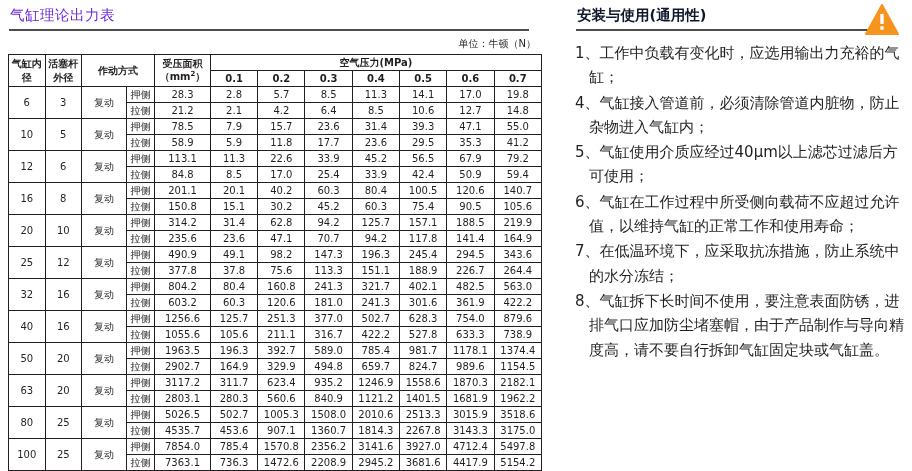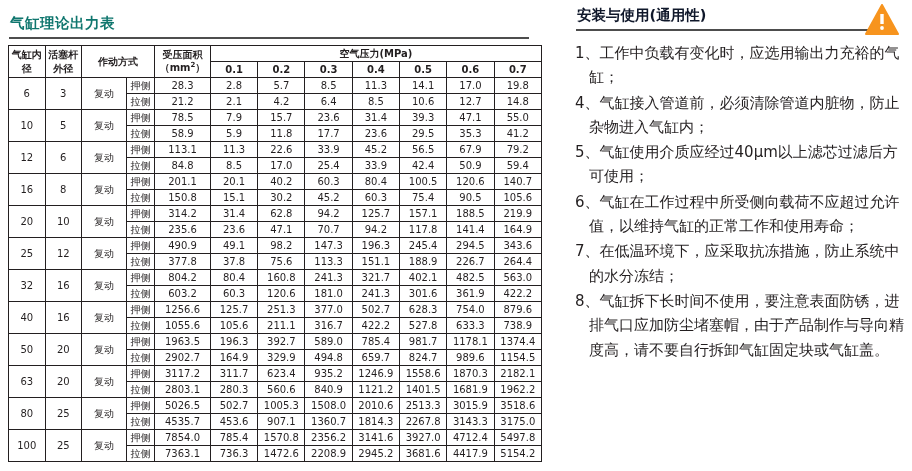--- a/index.html
+++ b/index.html
@@ -8,22 +8,22 @@
     background:#ffffff;
     font-family:"DejaVu Sans","Liberation Sans",sans-serif;
     color:#231f20;
     overflow:hidden;
   }
   .page{position:relative;width:912px;height:471px;}
 
   
   .left{position:absolute;left:8px;top:6px;width:540px;}
   .title-left{
-    font-size:14.5px;font-weight:bold;color:#0f766e;
-    letter-spacing:0.5px;margin:8px 0 4px 2px;
+    font-size:14.5px;font-weight:normal;color:#6d28d9;
+    letter-spacing:0.5px;margin:0 0 4px 2px;
   }
   .title-rule{
     width:520px;height:2px;background:#4d4d4d;margin:2px 0 6px 1px;
   }
   .unit{
     text-align:right;width:528px;font-size:10px;margin:2px 0 3px 0;color:#231f20;
   }
 
   table.spec{
     border-collapse:collapse;
@@ -67,20 +67,21 @@
   .note-body{display:block;padding-left:14px;text-indent:-14px;}
 </style>
 </head>
 <body>
 
 <div class="page">
 
   <div class="left">
     <div class="title-left">气缸理论出力表</div>
     <div class="title-rule"></div>
+    <div class="unit">单位：牛顿（N）</div>
 
     <table class="spec">
       <colgroup>
         <col class="col-d">
           <col class="col-r">
           <col class="col-a">
           <col class="col-side">
           <col class="col-area">
         <col class="col-p">
           <col class="col-p">

